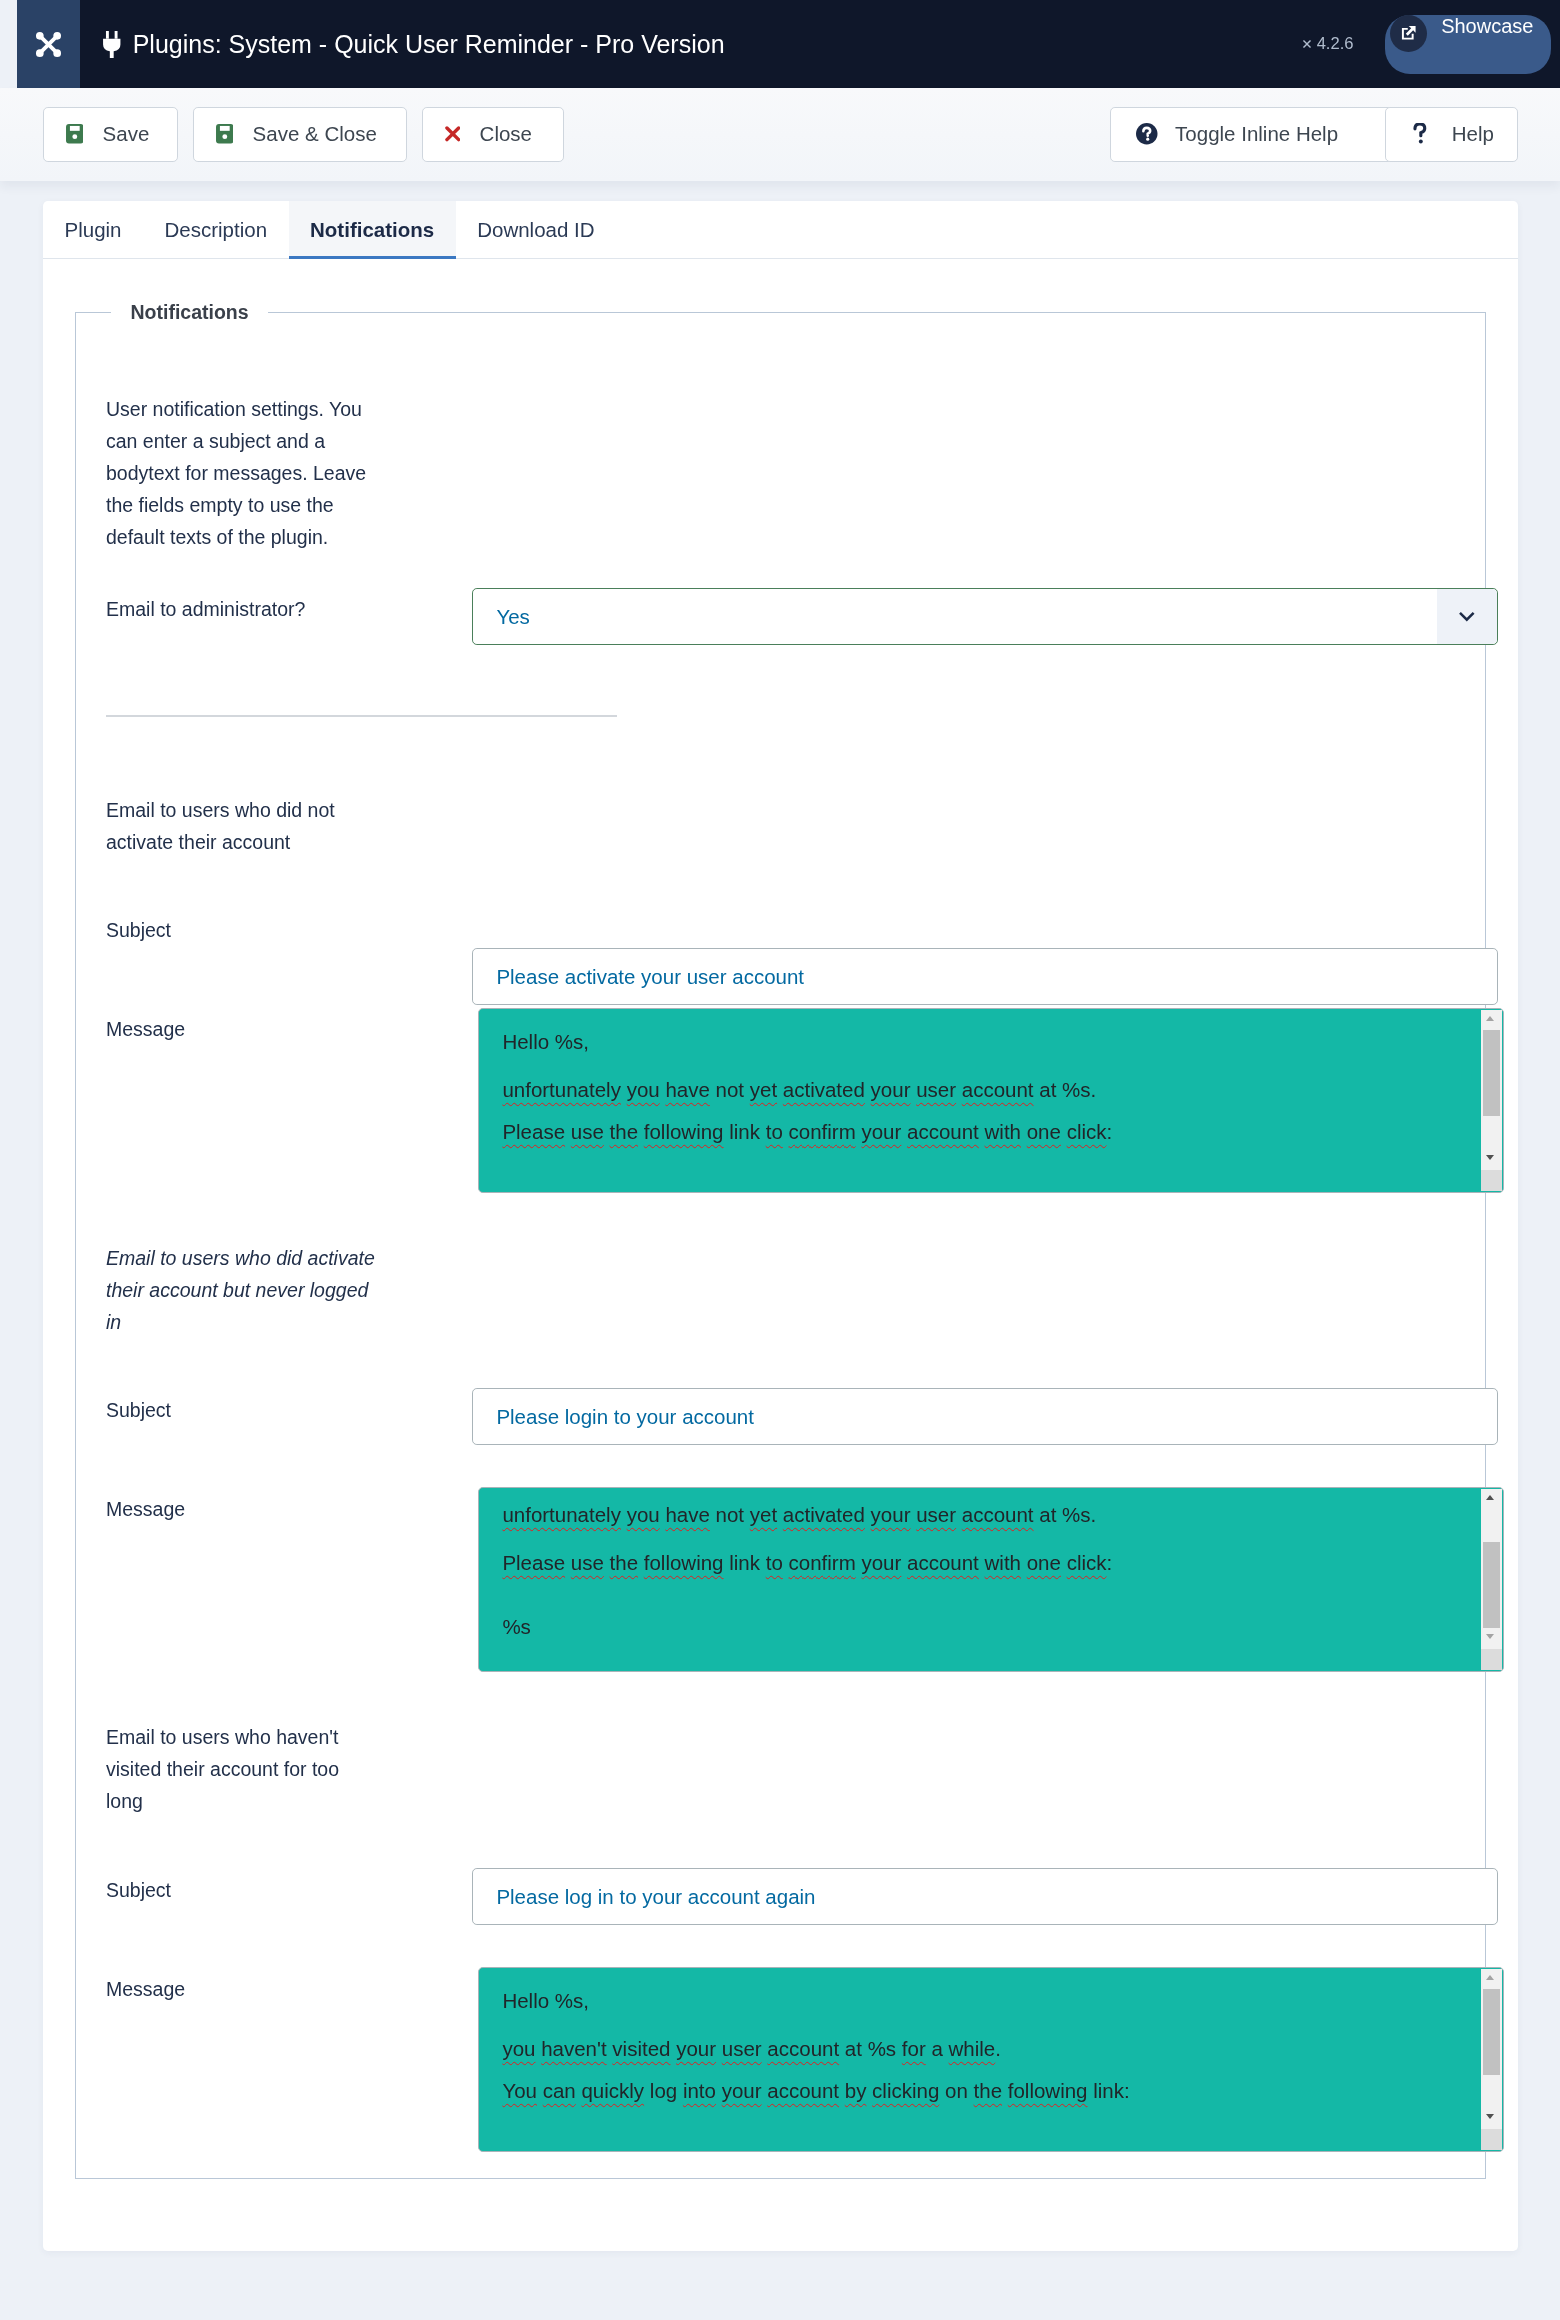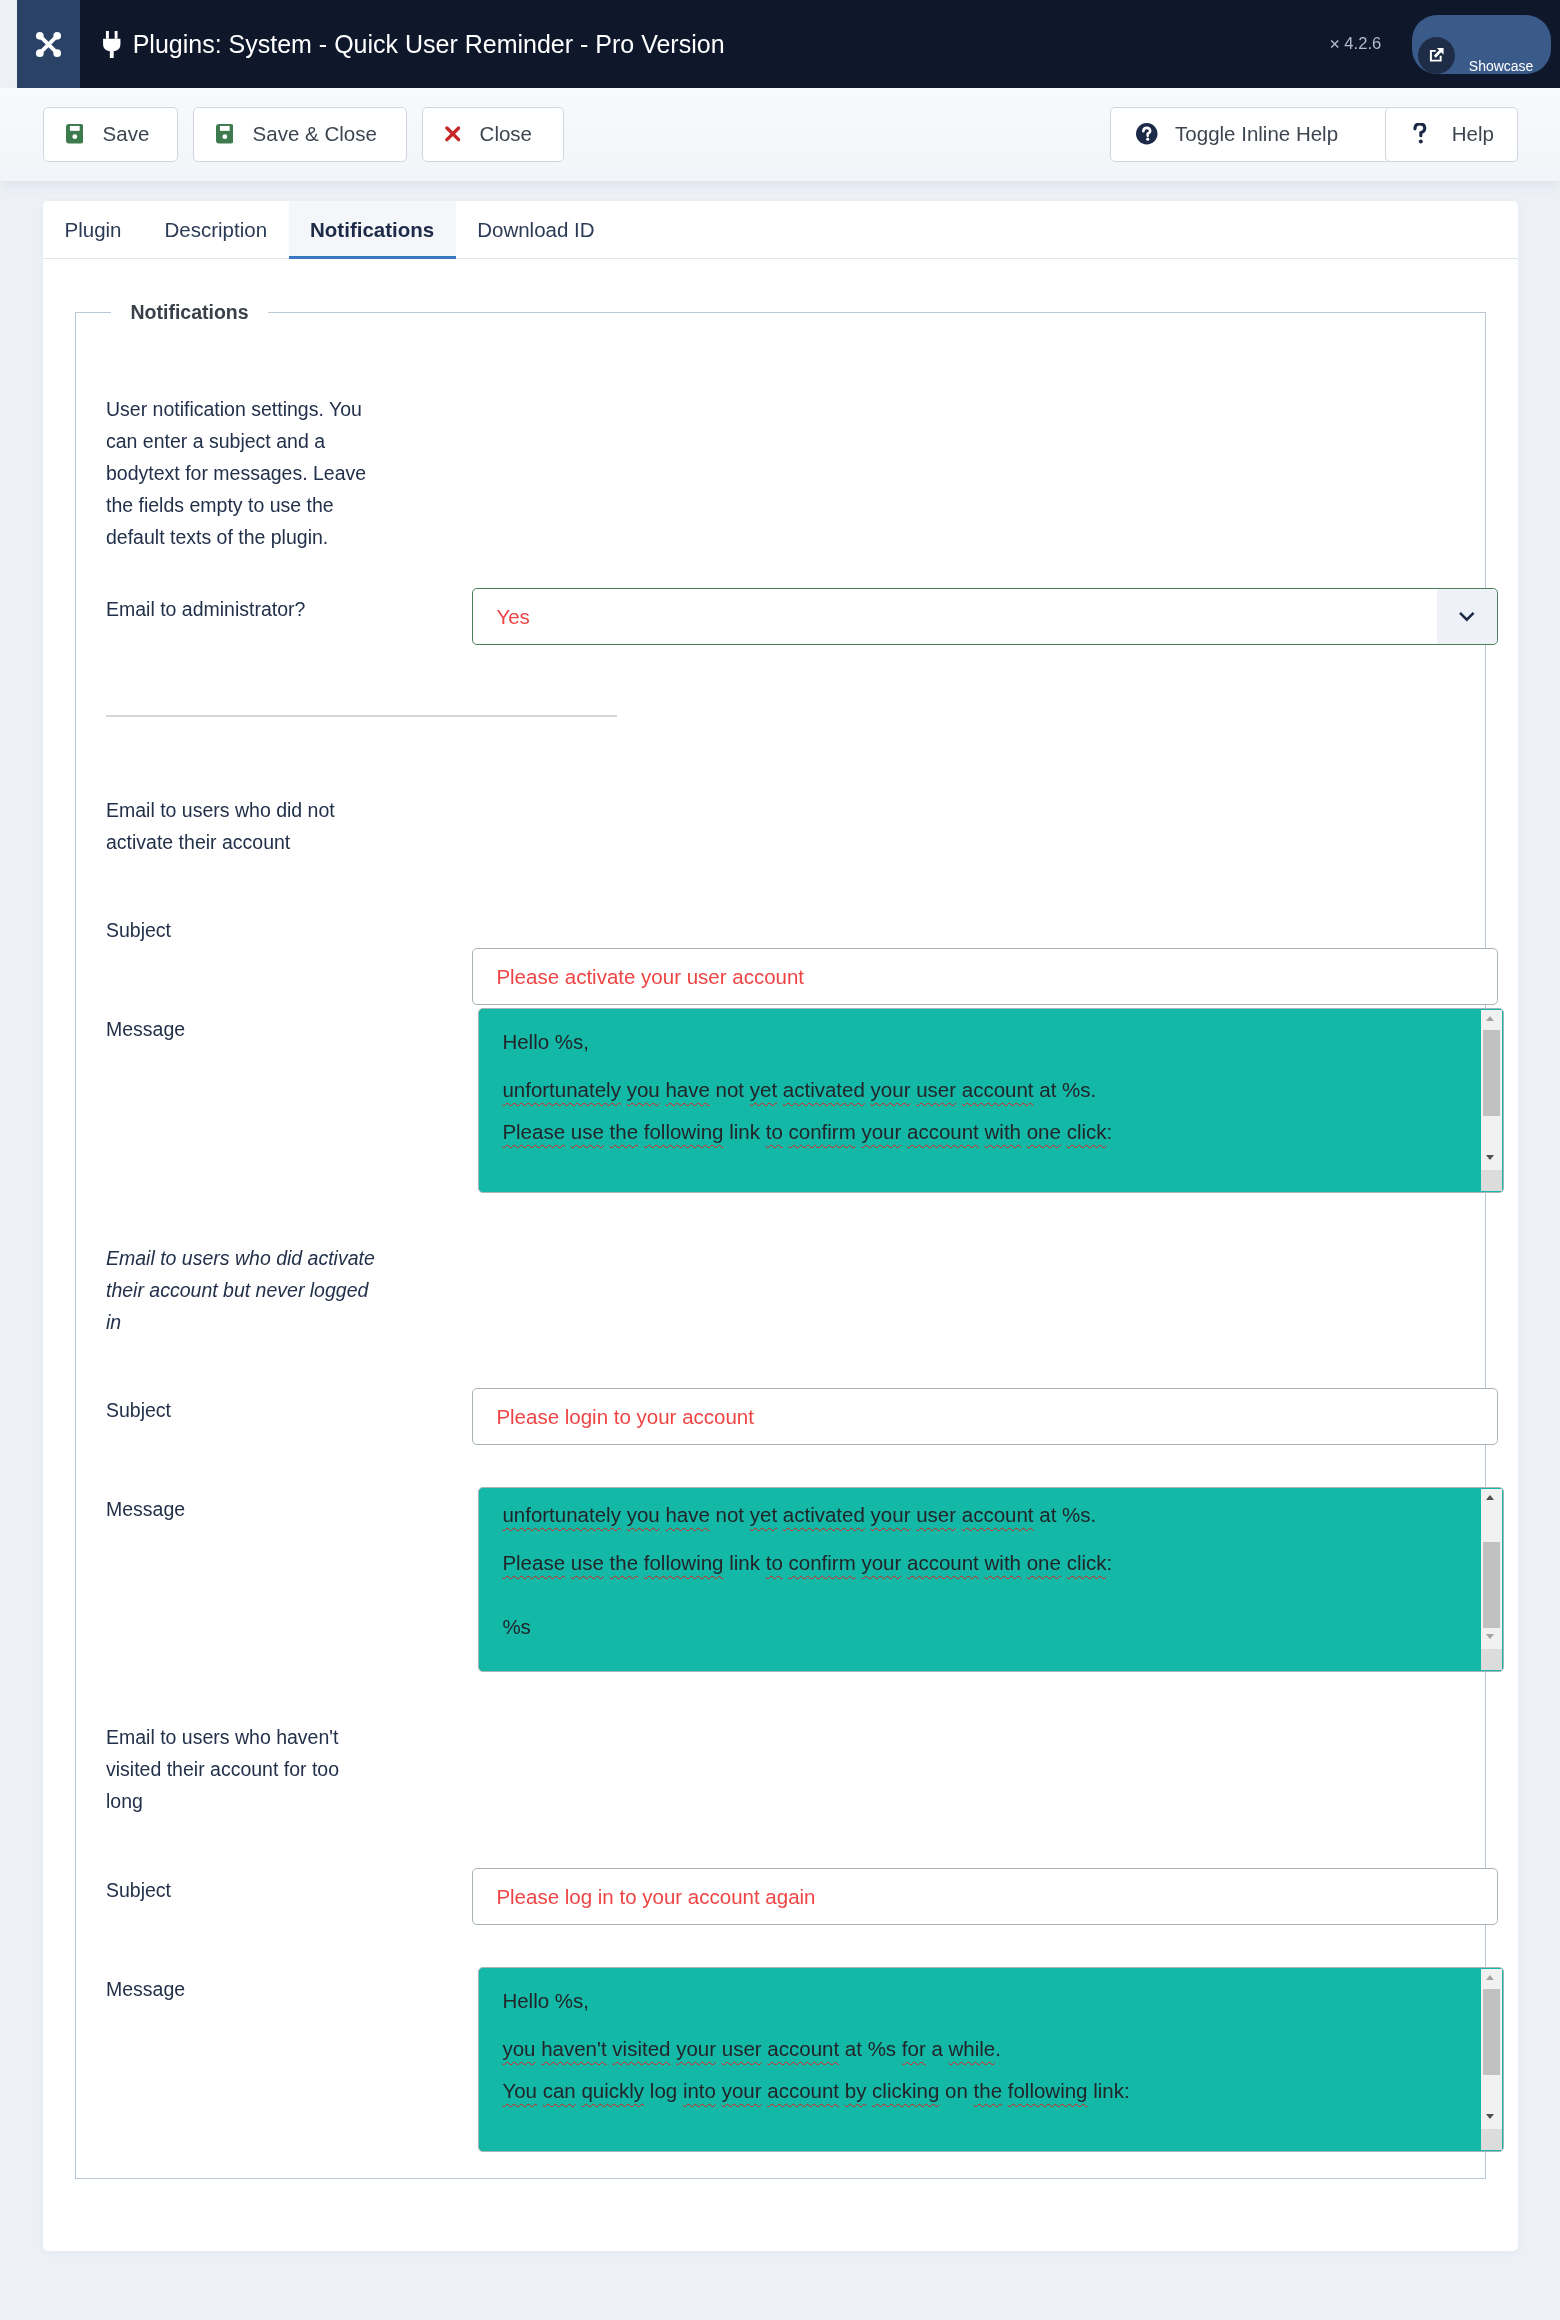--- a/index.html
+++ b/index.html
@@ -25,21 +25,21 @@
     display: flex; align-items: center; margin-left: 21.5px;
     color: #fff; font-size: 25px;
   }
   .header .title .plug { margin-right: 11.7px; display: flex; align-items: center; }
   .header .right {
     margin-left: auto; display: flex; align-items: center; margin-right: 26px;
   }
   .header .version { color: #b0bccd; font-size: 16.6px; display: flex; align-items: center; gap: 3.9px; margin-right: 31px; }
   .showcase {
     background: #3a5a8a; border-radius: 25px; height: 59px;
-    display: flex; align-items: flex-end; padding: 0 17.6px 0 5.9px; color: #fff; font-size: 14px;
+    display: flex; align-items: flex-start; padding: 0 17.6px 0 5.9px; color: #fff; font-size: 20px;
   }
   .showcase .circ {
     width: 37px; height: 37px; border-radius: 50%; background: #1f2c47;
     display: flex; align-items: center; justify-content: center; margin-right: 13.7px;
   }
   
   .toolbar {
     position: absolute; left: 0; top: 88px; width: 1560px; height: 93px;
     background: linear-gradient(#f8f9fb, #f2f5f9);
     box-shadow: 0 5.9px 9.8px rgba(30,50,90,0.06);
@@ -69,21 +69,21 @@
   }
   fieldset.fs legend {
     margin-left: 35px; padding: 0 19.5px; font-size: 19.5px; font-weight: bold; color: #3a404a;
   }
   .abs { position: absolute; }
   .desc { font-size: 19.5px; line-height: 32px; color: #22304a; width: 302px; margin-top: 16px; }
   .label { font-size: 19.5px; color: #22304a; line-height: 32px; }
   .input {
     position: absolute; left: 429px; width: 1026px; height: 57px;
     border: 1px solid #a9b4b9; border-radius: 4.9px; background: #fff;
-    font-size: 20.5px; color: #ef4444; display: flex; align-items: center; padding-left: 23.4px;
+    font-size: 20.5px; color: #0369a1; display: flex; align-items: center; padding-left: 23.4px;
   }
   .select { border-color: #4a7f5a; }
   .select .arrow {
     position: absolute; right: 0; top: 0; width: 60px; height: 55px; background: #eef2f8;
     display: flex; align-items: center; justify-content: center; border-radius: 0 4.9px 4.9px 0;
   }
   .hr { position: absolute; left: 106px; top: 715px; width: 511px; height: 2px; background: #d3d7dc; }
   .textarea {
     position: absolute; left: 435px; width: 1026px; height: 185px;
     border: 1px solid #a9b4b9; border-radius: 4.9px; background: #14b8a6; overflow: hidden;

